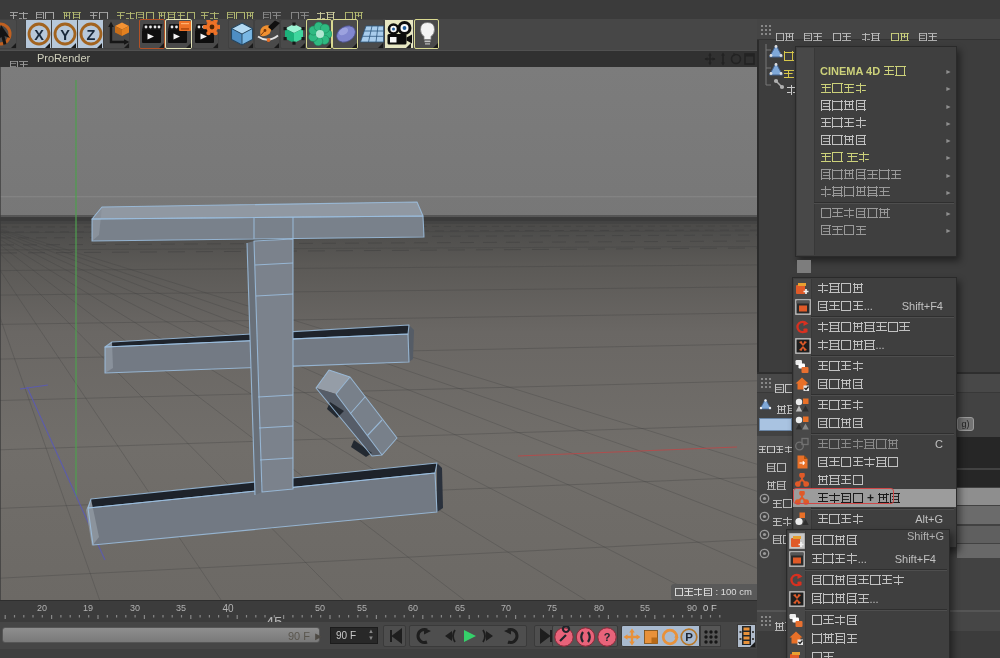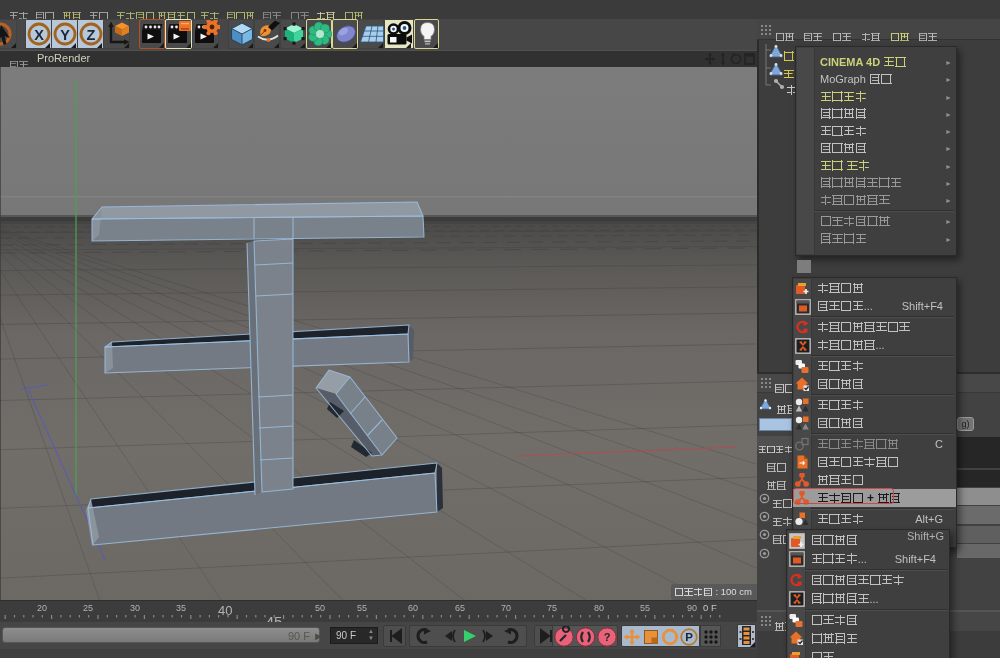--- a/index.html
+++ b/index.html
@@ -350,24 +350,24 @@
 <g fill="none" stroke="#9cc0e0" stroke-width="1.1" stroke-opacity="0.85">
 <polygon points="316,321 329,303 350,310 397,371 382,388 372,389"></polygon>
 <path d="M336,327 L350,310 M336,327 L382,388 M350,347 L365,330 M367,369 L382,353"></path>
 </g>
 </g>
 </svg>
 <div class="abs" style="left:0;top:67px;width:1px;height:533px;background:#3a3a3a;opacity:0.7"></div>
 <div class="abs" style="left:671px;top:584px;width:86px;height:16px;background:#595959;border-radius:3px 0 0 3px;color:#dedede;font-size:9.5px;line-height:16px"><span style="margin-left:3px"><b class="z z2 " style="width:8.5px;height:8.5px"></b><b class="z z1 " style="width:8.5px;height:8.5px"></b><b class="z z4 " style="width:8.5px;height:8.5px"></b><b class="z z3 " style="width:8.5px;height:8.5px"></b></span> : 100 cm</div>
 <div class="abs" style="left:0;top:600px;width:757px;height:22px;background:#3c3c3c;border-top:1px solid #2e2e2e"></div>
 <div class="abs" style="left:32px;top:603px;width:20px;text-align:center;color:#b2b2b2;font-size:9px">20</div>
-<div class="abs" style="left:78px;top:603px;width:20px;text-align:center;color:#b2b2b2;font-size:9px">25</div>
+<div class="abs" style="left:78px;top:603px;width:20px;text-align:center;color:#b2b2b2;font-size:9px">19</div>
 <div class="abs" style="left:125px;top:603px;width:20px;text-align:center;color:#b2b2b2;font-size:9px">30</div>
 <div class="abs" style="left:171px;top:603px;width:20px;text-align:center;color:#b2b2b2;font-size:9px">35</div>
-<div class="abs" style="left:218px;top:603px;width:20px;text-align:left;color:#b2b2b2;font-size:13px">40</div>
+<div class="abs" style="left:218px;top:603px;width:20px;text-align:center;color:#b2b2b2;font-size:10px">40</div>
 <div class="abs" style="left:264px;top:613px;width:20px;text-align:center;color:#b2b2b2;font-size:15px">45</div>
 <div class="abs" style="left:310px;top:603px;width:20px;text-align:center;color:#b2b2b2;font-size:9px">50</div>
 <div class="abs" style="left:357px;top:603px;width:20px;text-align:left;color:#b2b2b2;font-size:9px">55</div>
 <div class="abs" style="left:403px;top:603px;width:20px;text-align:center;color:#b2b2b2;font-size:9px">60</div>
 <div class="abs" style="left:450px;top:603px;width:20px;text-align:center;color:#b2b2b2;font-size:9px">65</div>
 <div class="abs" style="left:496px;top:603px;width:20px;text-align:center;color:#b2b2b2;font-size:9px">70</div>
 <div class="abs" style="left:542px;top:603px;width:20px;text-align:center;color:#b2b2b2;font-size:9px">75</div>
 <div class="abs" style="left:589px;top:603px;width:20px;text-align:center;color:#b2b2b2;font-size:9px">80</div>
 <div class="abs" style="left:635px;top:603px;width:20px;text-align:center;color:#b2b2b2;font-size:9px">55</div>
 <div class="abs" style="left:682px;top:603px;width:20px;text-align:center;color:#b2b2b2;font-size:9px">90</div>
@@ -668,28 +668,24 @@
       <circle cx="10" cy="2" r="1.1" fill="#999"></circle>
       <circle cx="2" cy="6" r="1.1" fill="#999"></circle>
       <circle cx="6" cy="6" r="1.1" fill="#999"></circle>
       <circle cx="10" cy="6" r="1.1" fill="#999"></circle>
       <circle cx="2" cy="10" r="1.1" fill="#999"></circle>
       <circle cx="6" cy="10" r="1.1" fill="#999"></circle>
       <circle cx="10" cy="10" r="1.1" fill="#999"></circle>
     </svg>
   </div>
 <div class="abs" style="left:774px;top:616px;color:#c4c4c4"><b class="z z5 " style="width:9.5px;height:9.5px"></b><b class="z z3 " style="width:9.5px;height:9.5px"></b></div>
-<div class="abs" style="left:795px;top:46px;width:162px;background:#3f3f3f;border:1px solid #2a2a2a;box-shadow:3px 4px 7px rgba(0,0,0,0.45);padding:7px 0">
+<div class="abs" style="left:795px;top:46px;width:162px;background:#3f3f3f;border:1px solid #2a2a2a;box-shadow:3px 4px 7px rgba(0,0,0,0.45);padding:16px 0">
     <div class="abs" style="left:1px;top:1px;width:18px;height:calc(100% - 2px);background:#484848;border-right:1px solid #383838"></div>
     <div style="position:relative;height:17.25px;line-height:17.25px;color:#ccd17a;font-size:11px;">
       <span style="position:absolute;left:24px;top:0;white-space:nowrap"><span style="font-weight:bold">CINEMA 4D</span> <b class="z z1 "></b><b class="z z2 "></b></span>
-      <span style="position:absolute;right:4px;top:0;color:#8f8f8f;font-size:7px">►</span>
-    </div>
-    <div style="position:relative;height:17.25px;line-height:17.25px;color:#c2c2c2;font-size:11px;">
-      <span style="position:absolute;left:24px;top:0;white-space:nowrap">MoGraph <b class="z z3 "></b><b class="z z2 "></b></span>
       <span style="position:absolute;right:4px;top:0;color:#8f8f8f;font-size:7px">►</span>
     </div>
     <div style="position:relative;height:17.25px;line-height:17.25px;color:#ccd17a;font-size:11px;">
       <span style="position:absolute;left:24px;top:0;white-space:nowrap"><b class="z z1 "></b><b class="z z2 "></b><b class="z z1 "></b><b class="z z4 "></b></span>
       <span style="position:absolute;right:4px;top:0;color:#8f8f8f;font-size:7px">►</span>
     </div>
     <div style="position:relative;height:17.25px;line-height:17.25px;color:#c2c2c2;font-size:11px;">
       <span style="position:absolute;left:24px;top:0;white-space:nowrap"><b class="z z3 "></b><b class="z z2 "></b><b class="z z5 "></b><b class="z z3 "></b></span>
       <span style="position:absolute;right:4px;top:0;color:#8f8f8f;font-size:7px">►</span>
     </div>

